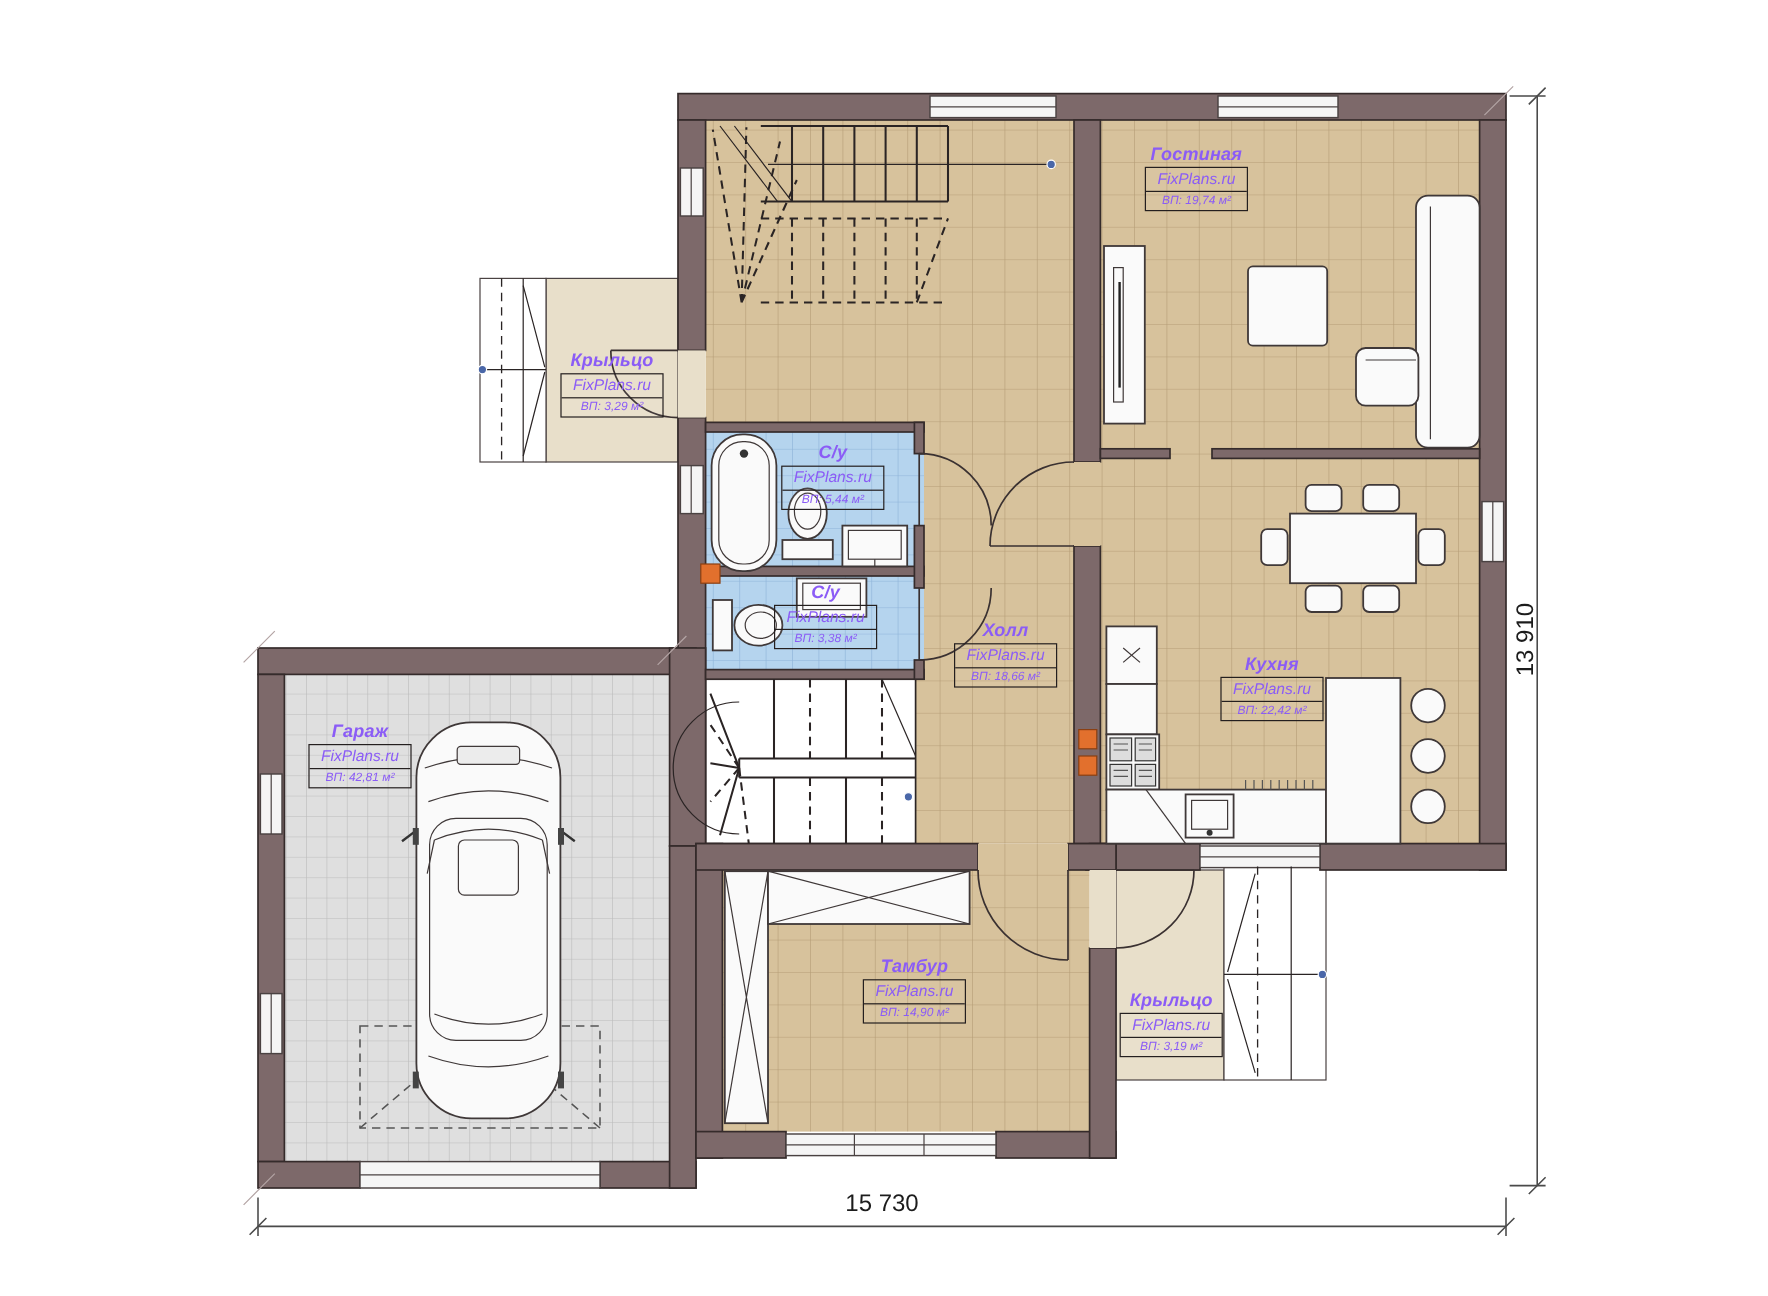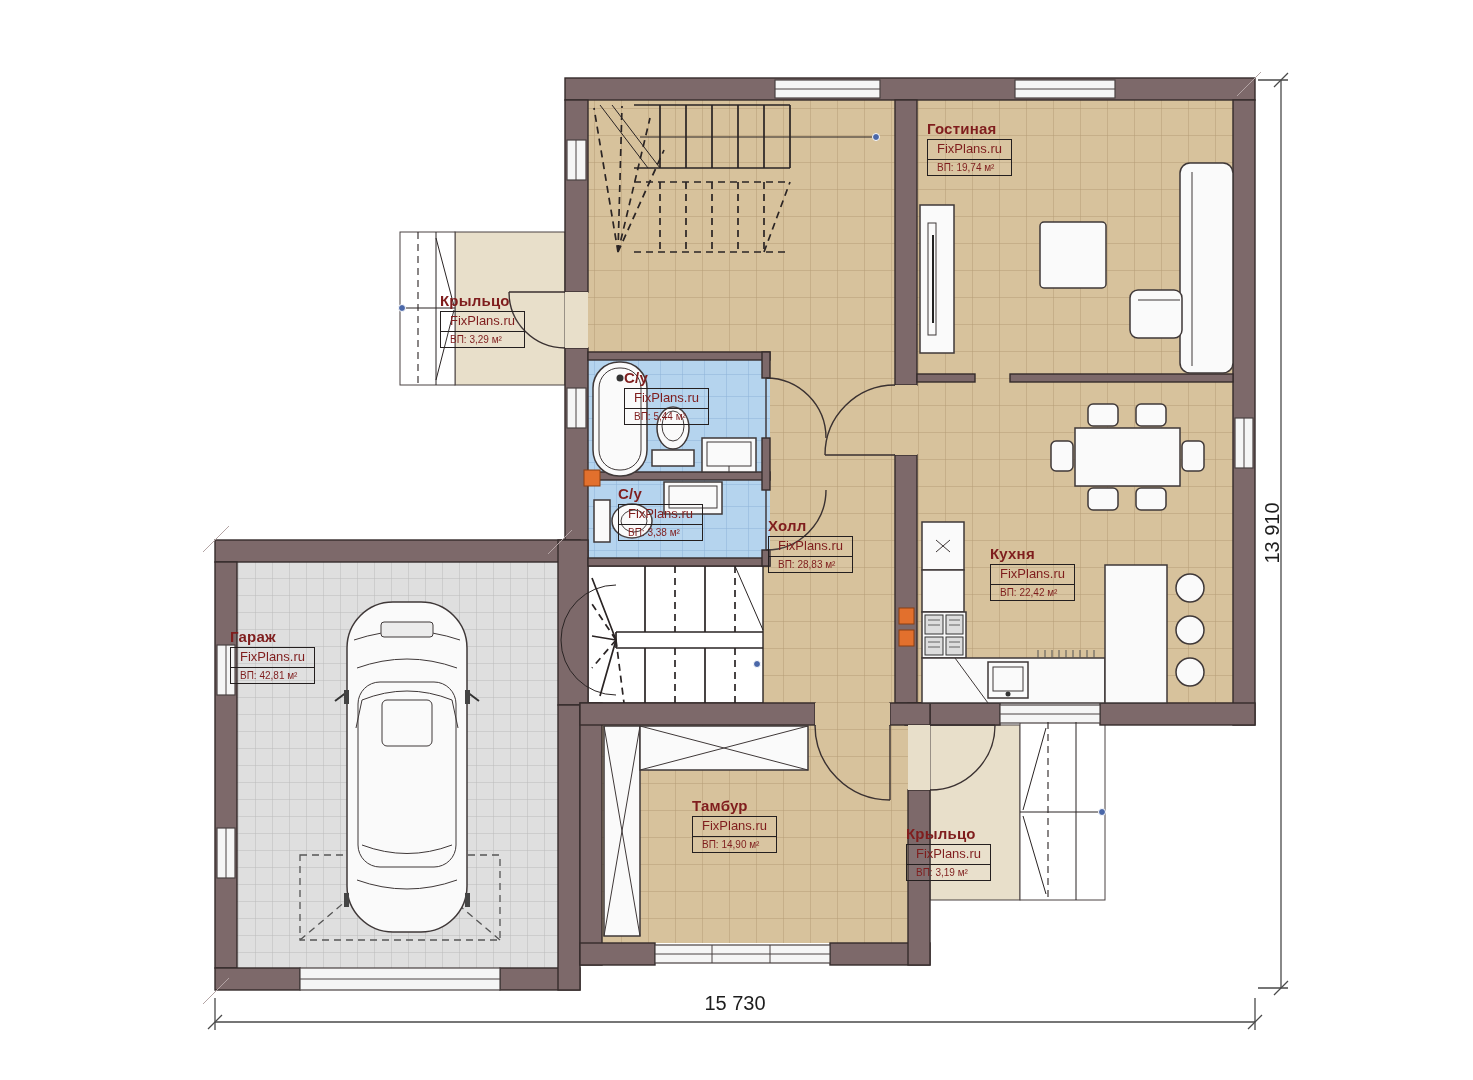--- a/index.html
+++ b/index.html
@@ -16,21 +16,21 @@
   .door{fill:none;stroke:#3a3131;stroke-width:1.4;}
   .stair{stroke:#2a2424;stroke-width:1.7;fill:none;}
   .staird{stroke:#2a2424;stroke-width:1.7;fill:none;stroke-dasharray:7 5;}
   .stairthin{stroke:#2a2424;stroke-width:1;fill:none;}
   .dim{stroke:#4a4a4a;stroke-width:1.3;fill:none;}
   .dot{fill:#4a67a8;stroke:#ffffff;stroke-width:1;}
   .orange{fill:#e2702d;stroke:#8a3f12;stroke-width:1;}
   .hatch{stroke:#b3a4a4;stroke-width:1;fill:none;}
 
   
-  .room-label{position:absolute;width:140px;margin-left:-70px;color:#7f1d1d;}
+  .room-label{position:absolute;width:140px;margin-left:-70px;text-align:center;color:#8b5cf6;font-style:italic;}
   .room-name{font-weight:bold;font-size:15px;letter-spacing:.2px;}
   .room-box{display:inline-block;border:1.6px solid #241f1f;margin-top:2px;background:rgba(255,255,255,0.05);}
   .room-wm{font-size:13px;line-height:1.3;padding:1px 9px;border-bottom:1.6px solid #241f1f;white-space:nowrap;}
   .room-area{font-size:10px;line-height:1.3;padding:1px 9px;white-space:nowrap;}
 
   .dim-label{position:absolute;font-size:20px;color:#1c1c1c;white-space:nowrap;}
   .dim-label.rot{transform:translate(-50%,-50%) rotate(-90deg);}
 </style>
 </head>
 <body>
@@ -301,33 +301,33 @@
     <div class="room-box">
       <div class="room-wm">FixPlans.ru</div>
       <div class="room-area">ВП: 3,38 м²</div>
     </div>
   </div>
 
   <div class="room-label" style="left:838px;top:517px">
     <div class="room-name">Холл</div>
     <div class="room-box">
       <div class="room-wm">FixPlans.ru</div>
-      <div class="room-area">ВП: 28,83 м²</div>
+      <div class="room-area">ВП: 18,66 м²</div>
     </div>
   </div>
 
   <div class="room-label" style="left:1060px;top:545px">
     <div class="room-name">Кухня</div>
     <div class="room-box">
       <div class="room-wm">FixPlans.ru</div>
       <div class="room-area">ВП: 22,42 м²</div>
     </div>
   </div>
 
-  <div class="room-label" style="left:300px;top:628px">
+  <div class="room-label" style="left:300px;top:601px">
     <div class="room-name">Гараж</div>
     <div class="room-box">
       <div class="room-wm">FixPlans.ru</div>
       <div class="room-area">ВП: 42,81 м²</div>
     </div>
   </div>
 
   <div class="room-label" style="left:762px;top:797px">
     <div class="room-name">Тамбур</div>
     <div class="room-box">

